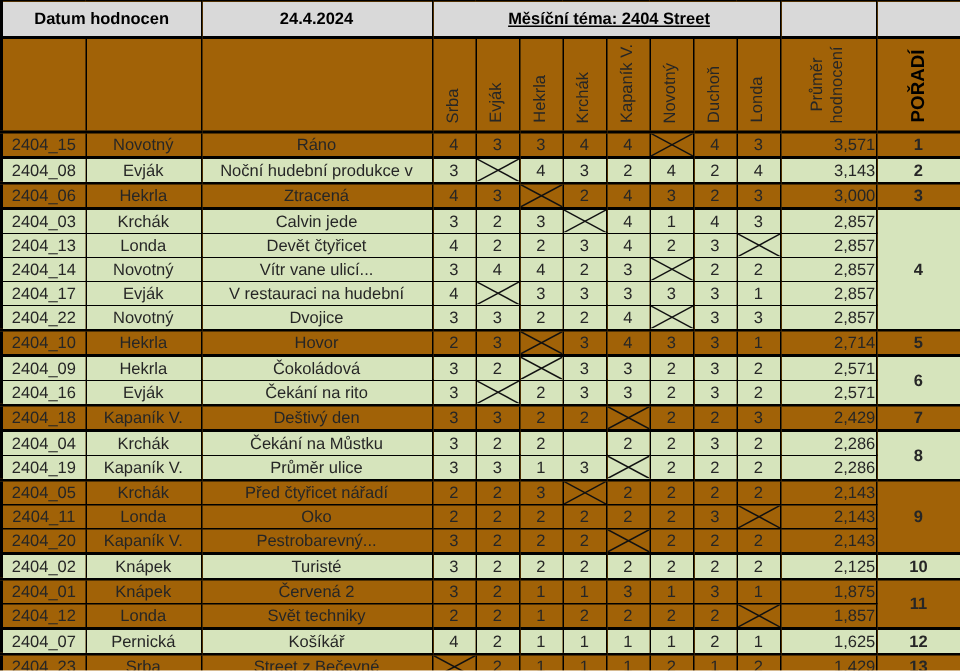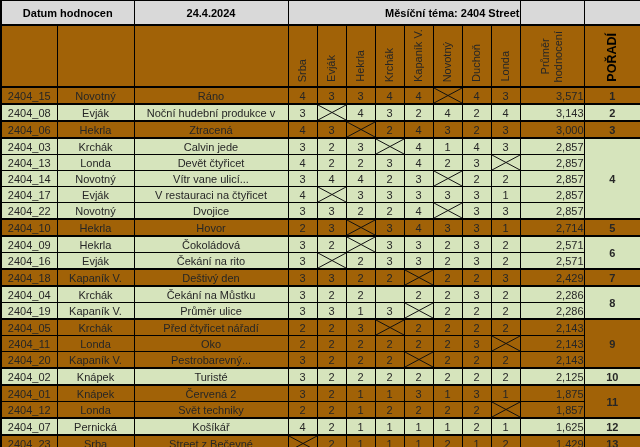--- a/index.html
+++ b/index.html
@@ -16,21 +16,21 @@
   table.rt td {
     border:1px solid #000; padding:0; overflow:hidden; white-space:nowrap;
     font-size:11px; color:#262626; height:15px; position:relative;
     vertical-align:middle;
   }
   
   tr.hrow td {
     background:var(--grey); font-weight:bold; color:#000;
     height:23px; text-align:center; border-bottom:2px solid #000;
   }
-  tr.hrow td.tema { text-align:right; padding-left:4px; }
+  tr.hrow td.tema { text-align:center; padding-left:4px;text-decoration:underline; }
   
   tr.vrow td { height:56px; vertical-align:bottom; text-align:center; border-bottom:2px solid #000; }
   .rot {
     display:inline-block; writing-mode:vertical-rl; transform:rotate(180deg);
     font-size:11px; color:#262626; line-height:13px; padding:2px 0 4px 0;
     max-height:52px;
   }
   .rot span { display:block; }
   .rot.rank-label { font-weight:bold; font-size:12.5px; color:#000; padding-bottom:5px; }
   
@@ -209,21 +209,21 @@
               <line x1="0" y1="10" x2="10" y2="0" vector-effect="non-scaling-stroke"></line>
             </svg>
           </td>
           <td class="c-score">2</td>
           <td class="c-score">2</td>
           <td class="c-avg">2,857</td>
         </tr>
         <tr class="dr g">
           <td class="c-id">2404_17</td>
           <td class="c-auth">Evják</td>
-          <td class="c-title">V restauraci na čtyřicet</td>
+          <td class="c-title">V restauraci na hudební</td>
           <td class="c-score vthick">4</td>
           <td class="c-score">
             <svg class="cross" viewBox="0 0 10 10" preserveAspectRatio="none">
               <line x1="0" y1="0" x2="10" y2="10" vector-effect="non-scaling-stroke"></line>
               <line x1="0" y1="10" x2="10" y2="0" vector-effect="non-scaling-stroke"></line>
             </svg>
           </td>
           <td class="c-score">3</td>
           <td class="c-score">3</td>
           <td class="c-score">3</td>

